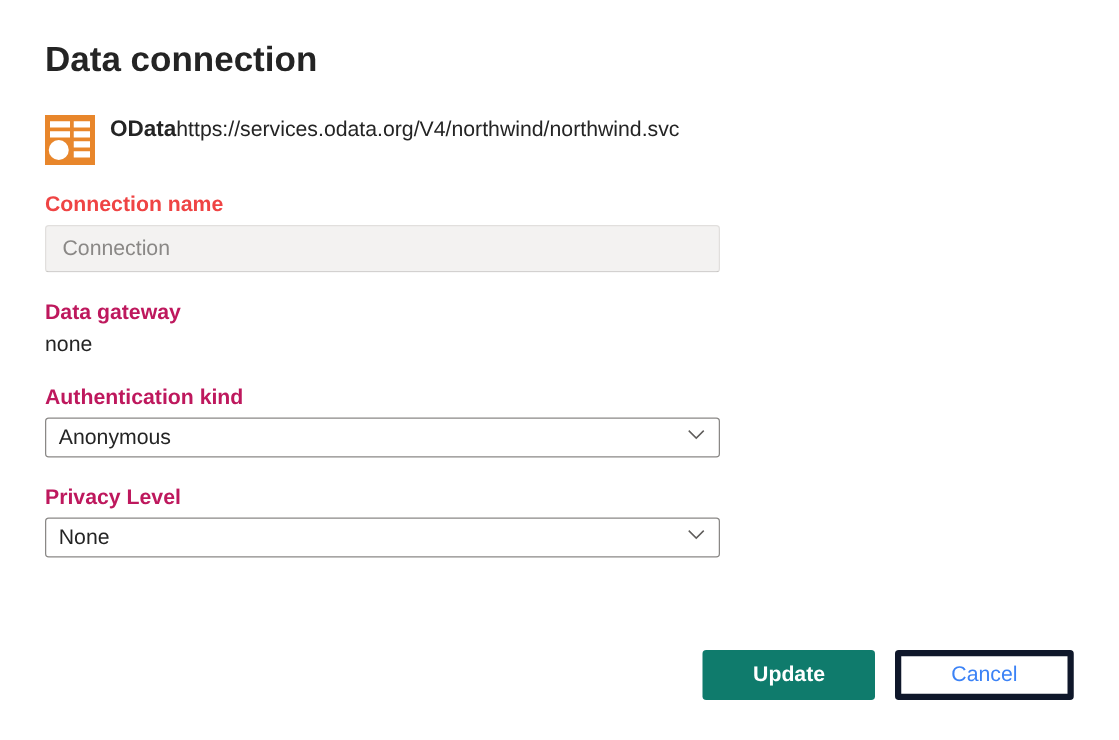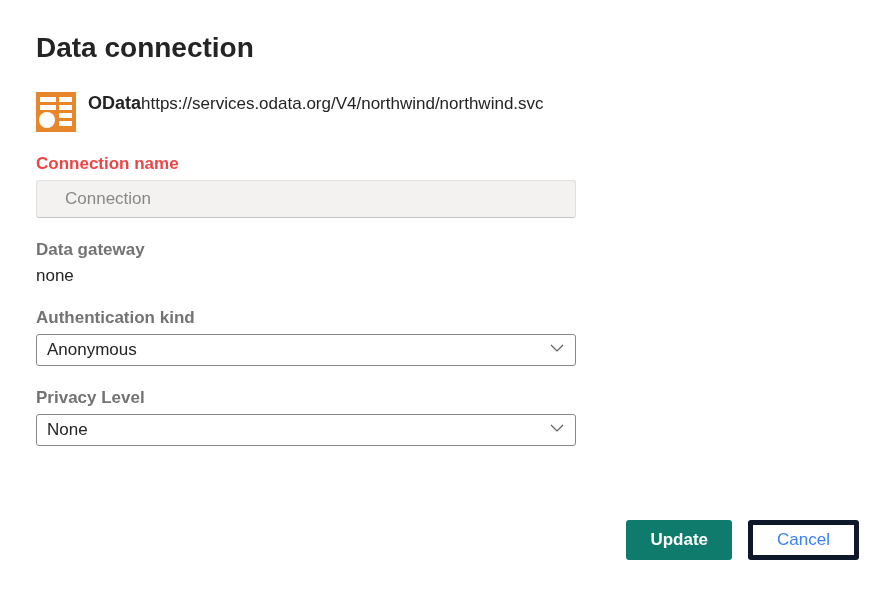--- a/index.html
+++ b/index.html
@@ -52,30 +52,30 @@
       margin-bottom: 22px;
     }
     .field-label {
       font-size: 17px;
       font-weight: 700;
       color: #ef4444;
       margin-bottom: 6px;
     }
     .field-label.strong {
       font-weight: 600;
-      color: #737373;
+      color: #be185d;
     }
     .text-input {
       width: 540px;
       height: 38px;
       background: #f3f2f1;
       border: 1px solid #e1dfdd;
       border-bottom: 1px solid #c8c6c4;
       border-radius: 3px;
-      padding: 0 28px;
+      padding: 0 13px;
       font-size: 17px;
       color: #605e5c;
       outline: none;
     }
     .text-input::placeholder {
       color: #8a8886;
     }
     .static-value {
       font-size: 17px;
       color: #242424;
@@ -107,21 +107,21 @@
     .button-row {
       position: absolute;
       right: 36px;
       bottom: 32px;
       display: flex;
       gap: 16px;
     }
     .btn {
       min-width: 100px;
       height: 40px;
-      padding: 0 24px;
+      padding: 0 40px;
       font-size: 17px;
       font-weight: 400;
       border-radius: 3px;
       cursor: pointer;
       display: flex;
       align-items: center;
       justify-content: center;
     }
     .btn-primary {
       background: #0f7b6c;

